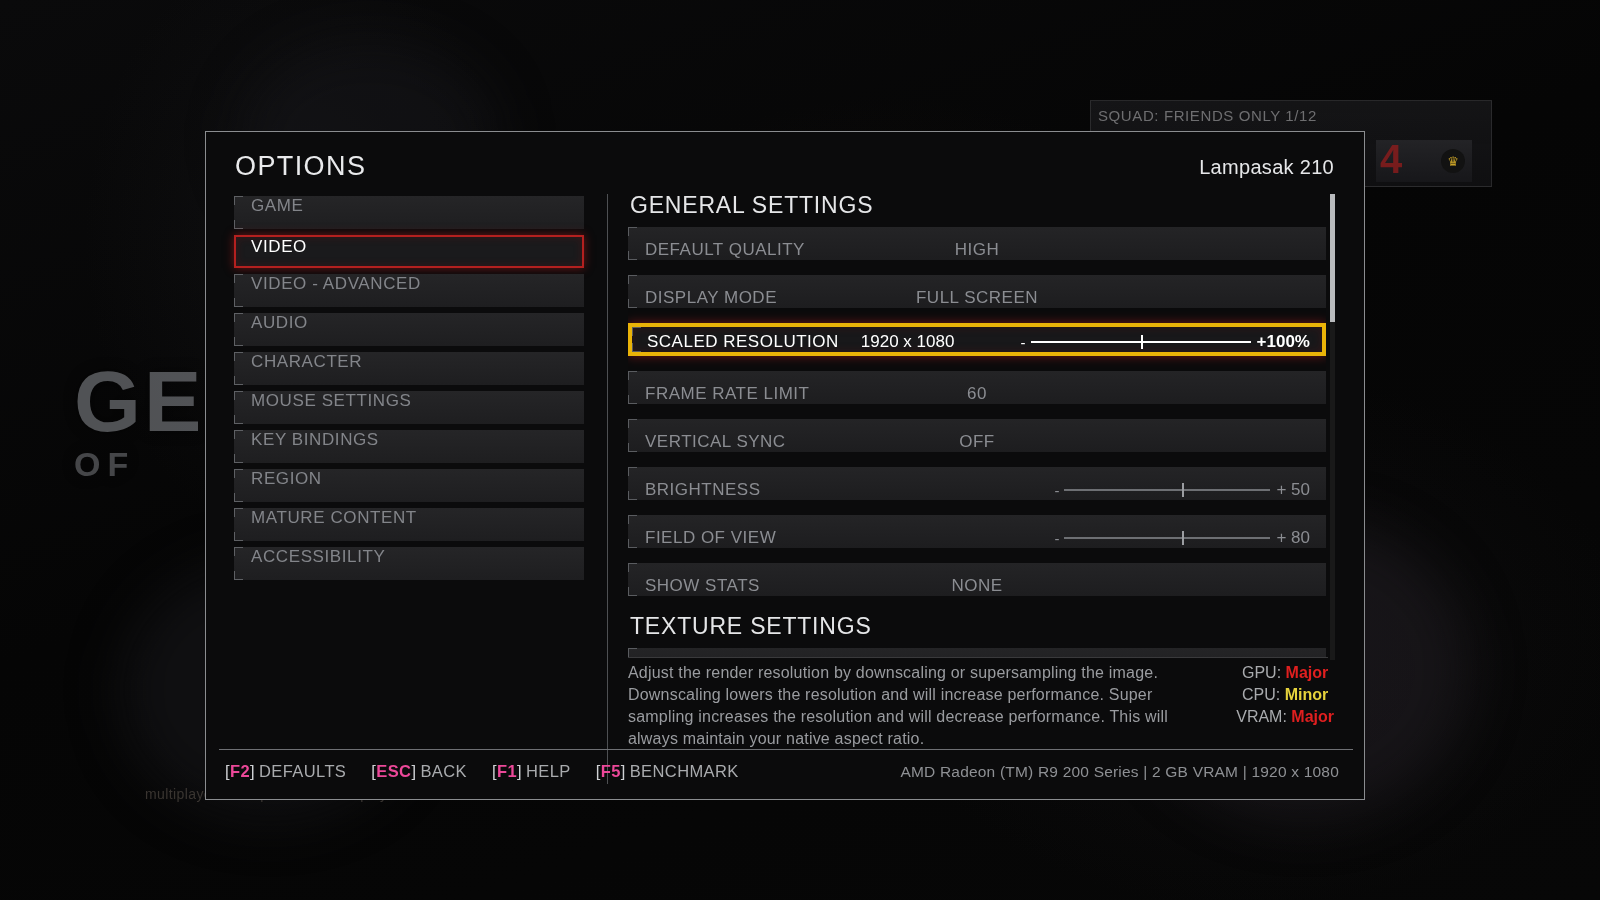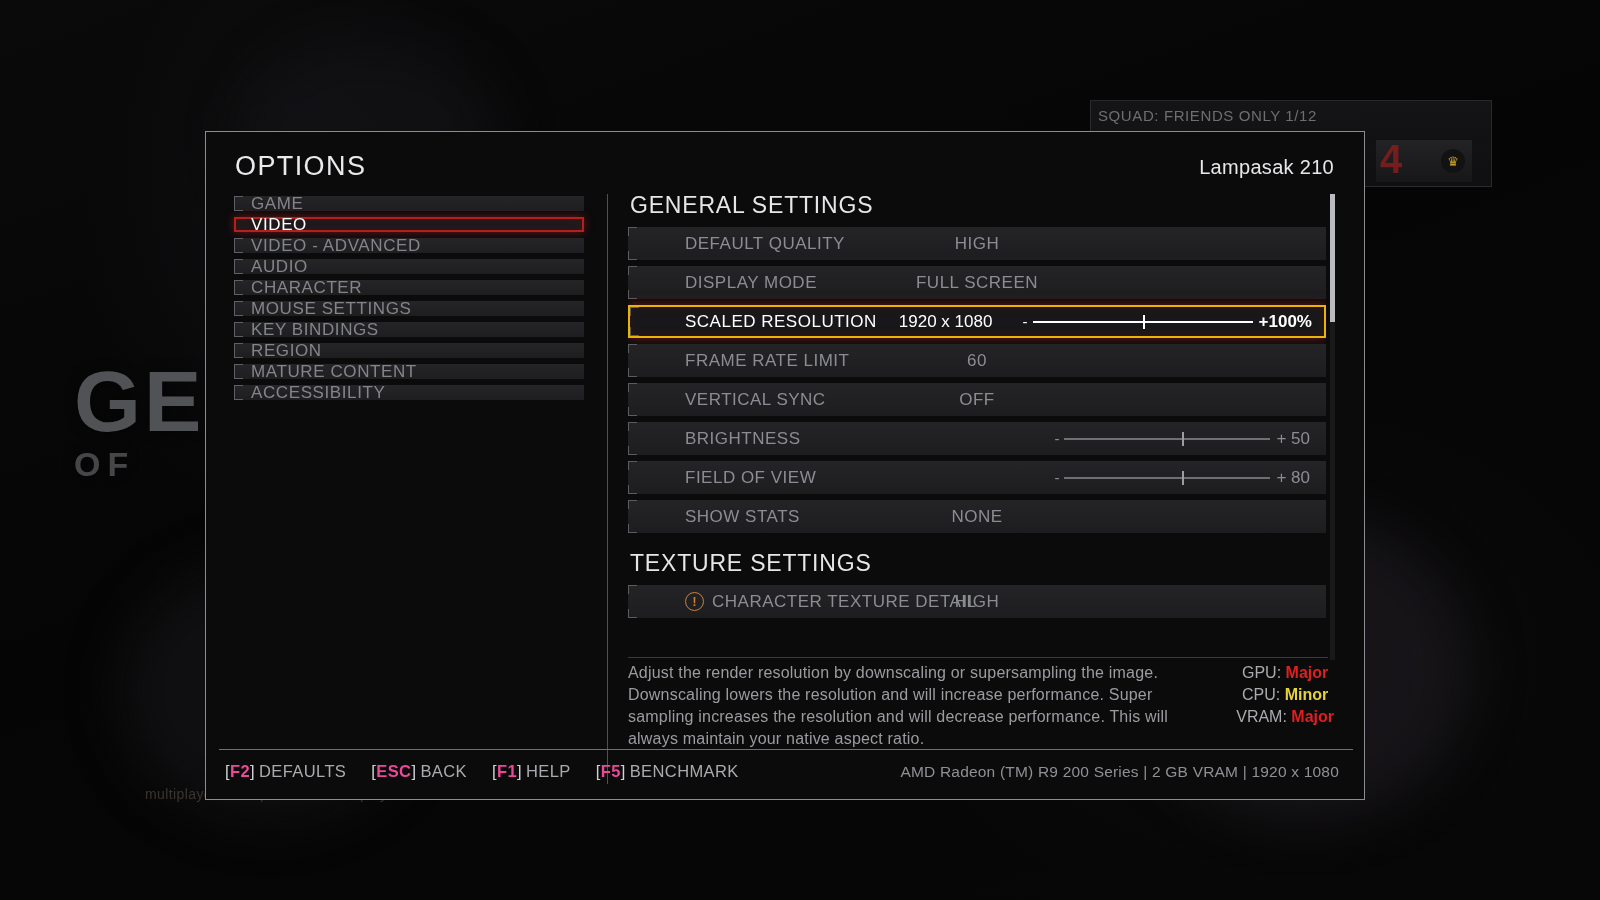--- a/index.html
+++ b/index.html
@@ -147,25 +147,25 @@
 
   
   #sidebar {
     position: absolute;
     left: 28px;
     top: 64px;
     width: 350px;
   }
   .nav-item {
     position: relative;
-    height: 15px;
+    height: 33px;
     margin-bottom: 6px;
     background: linear-gradient(180deg, #252527 0%, #1e1e20 100%);
     display: flex;
-    align-items: center;
+    align-items: flex-start;
     box-sizing: border-box;
     cursor: pointer;
   }
   .nav-item .lbl {
     padding-left: 17px;
     color: #83858a;
     font-size: 17px;
     letter-spacing: 0.6px;
   }
   
@@ -217,27 +217,26 @@
     color: #e5e6e8;
     font-size: 23px;
     letter-spacing: 0.8px;
     margin: 0 0 8px 2px;
   }
   .group-header.second { margin-top: 17px; }
 
   .setting-row {
     position: relative;
     height: 33px;
-    margin-bottom: 6px;
+    margin-bottom: 15px;
     background: linear-gradient(180deg, #242426 0%, #1d1d1f 100%);
     display: flex;
-    align-items: center;
+    align-items: flex-end;
     box-sizing: border-box;
     cursor: pointer;
-    padding-left: 40px;
   }
   .setting-row::before,
   .setting-row::after {
     content: "";
     position: absolute;
     left: 0;
     width: 8px;
     height: 8px;
     border-color: #5a5c60;
     border-style: solid;
@@ -259,21 +258,21 @@
     right: 0;
     text-align: center;
     color: #8b8d92;
     font-size: 17px;
     letter-spacing: 0.5px;
     pointer-events: none;
   }
 
   .setting-row.selected {
     background: #18181a;
-    border: 2px solid #eab308;
+    border: 4px solid #eab308;
     box-shadow: 0 0 10px rgba(195,32,32,0.55), inset 0 0 10px rgba(120,16,16,0.25);
   }
   .setting-row.selected .name { color: #ffffff; padding-left: 15px; }
 
   .row-inline-value {
     color: #ffffff;
     font-size: 17px;
     margin-left: 22px;
     white-space: nowrap;
   }

